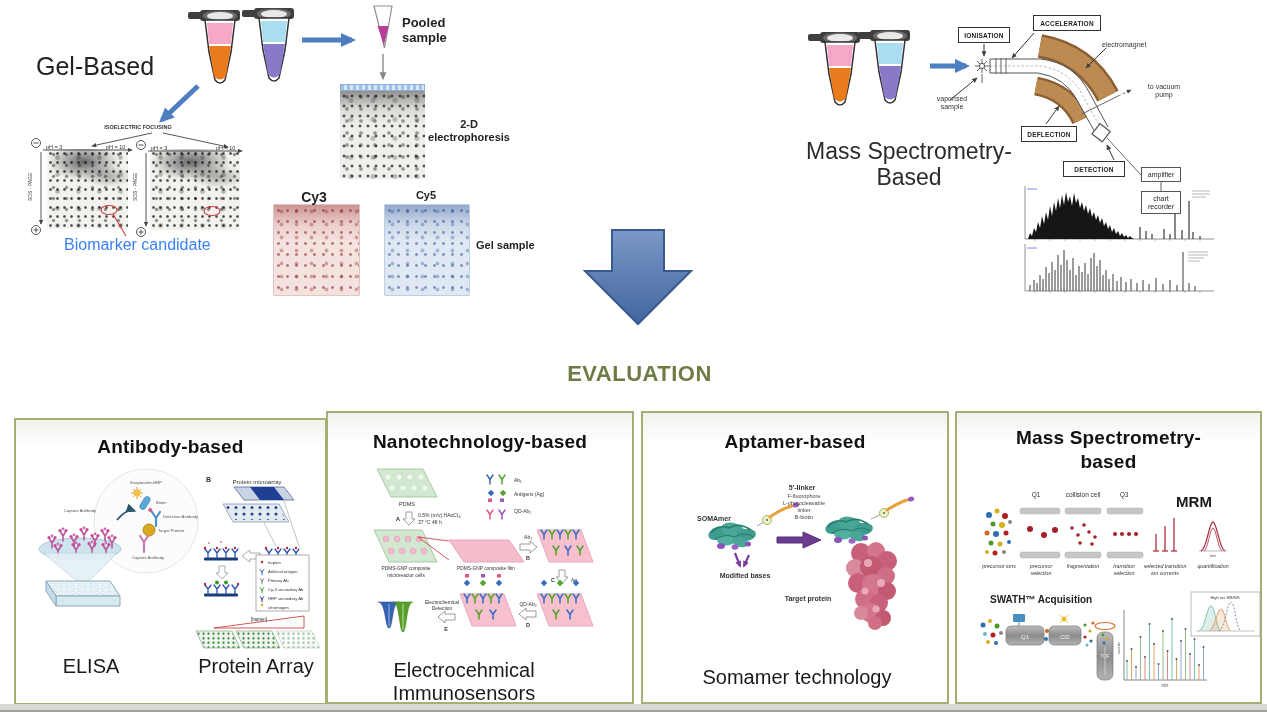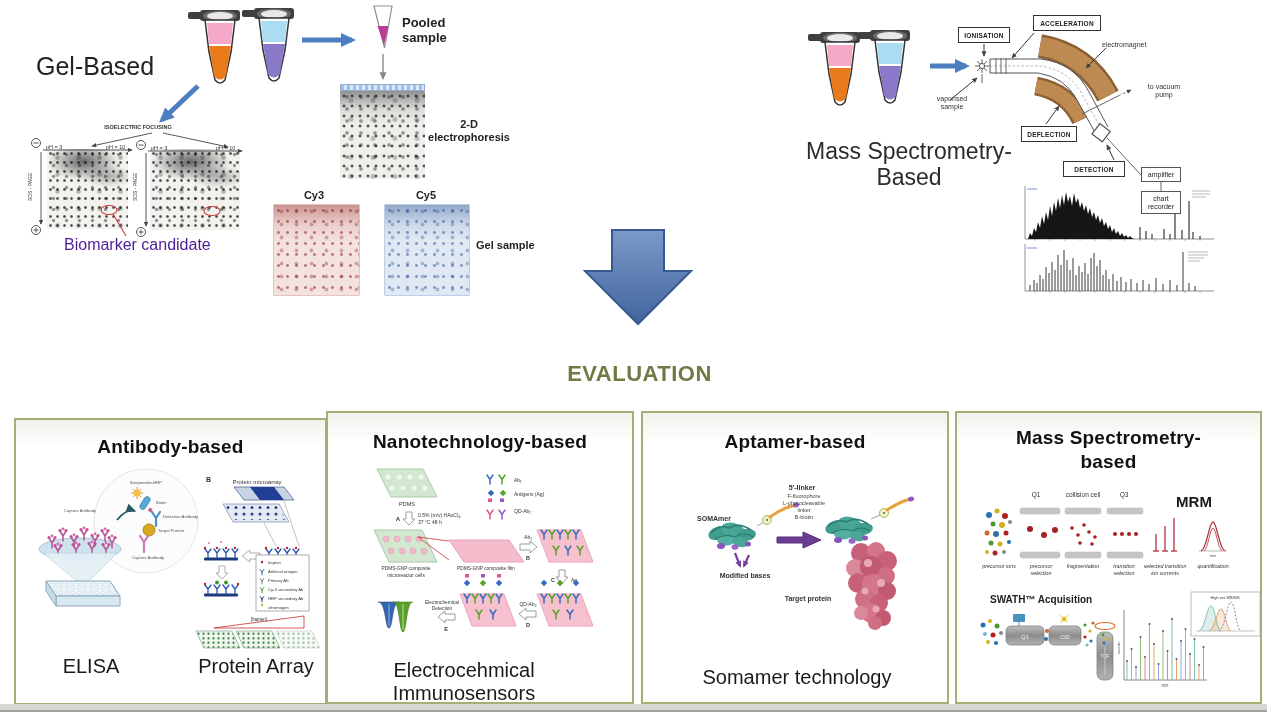--- a/index.html
+++ b/index.html
@@ -251,31 +251,31 @@
       <path d="M97,240 h10" stroke="#5577cc" stroke-width="0.8"></path>
     </g>
   </svg>
 
   <div class="t" style="left:36px;top:52px;font-size:25px">Gel-Based</div>
   <div class="t b" style="left:402px;top:16px;width:50px;font-size:13px">Pooled sample</div>
   <div class="t b c" style="left:425px;top:118px;width:88px;font-size:11px">
     <span>2-D</span><br>
     <span>electrophoresis</span>
   </div>
-  <div class="t b c" style="left:296px;top:189px;width:36px;font-size:11px">Cy3</div>
+  <div class="t b c" style="left:296px;top:189px;width:36px;font-size:14px">Cy3</div>
   <div class="t b c" style="left:408px;top:189px;width:36px;font-size:11px">Cy5</div>
   <div class="t b" style="left:476px;top:239px;font-size:11px">Gel sample</div>
   <div class="t b c" style="left:98px;top:124px;width:80px;font-size:5.5px;color:#333">ISOELECTRIC FOCUSING</div>
   <div class="t" style="left:46px;top:144px;font-size:5.5px;color:#333">pH = 3</div>
   <div class="t" style="left:106px;top:144px;font-size:5.5px;color:#333">pH = 10</div>
   <div class="t" style="left:151px;top:145px;font-size:5.5px;color:#333">pH = 3</div>
   <div class="t" style="left:216px;top:145px;font-size:5.5px;color:#333">pH = 10</div>
   <div class="t c" style="left:1px;top:184px;width:60px;font-size:5px;color:#333;transform:rotate(-90deg)">SDS - PAGE</div>
   <div class="t c" style="left:106px;top:184px;width:60px;font-size:5px;color:#333;transform:rotate(-90deg)">SDS - PAGE</div>
-  <div class="t" style="left:64px;top:236px;font-size:16px;color:#4c1d95">Biomarker candidate</div>
+  <div class="t" style="left:64px;top:236px;font-size:16px;color:#3b82f6">Biomarker candidate</div>
   <div class="t c" style="left:795px;top:138px;width:228px;font-size:23px;color:#2b2b2b">
     <span>Mass Spectrometry-</span><br>
     <span>Based</span>
   </div>
 
   <div class="msbox" style="left:958px;top:27px;width:52px;height:16px">IONISATION</div>
   <div class="msbox" style="left:1033px;top:15px;width:68px;height:16px">ACCELERATION</div>
   <div class="msbox" style="left:1021px;top:126px;width:56px;height:16px">DEFLECTION</div>
   <div class="msbox" style="left:1063px;top:161px;width:62px;height:16px">DETECTION</div>
   <div class="msbox2" style="left:1141px;top:167px;width:40px;height:15px">amplifier</div>

